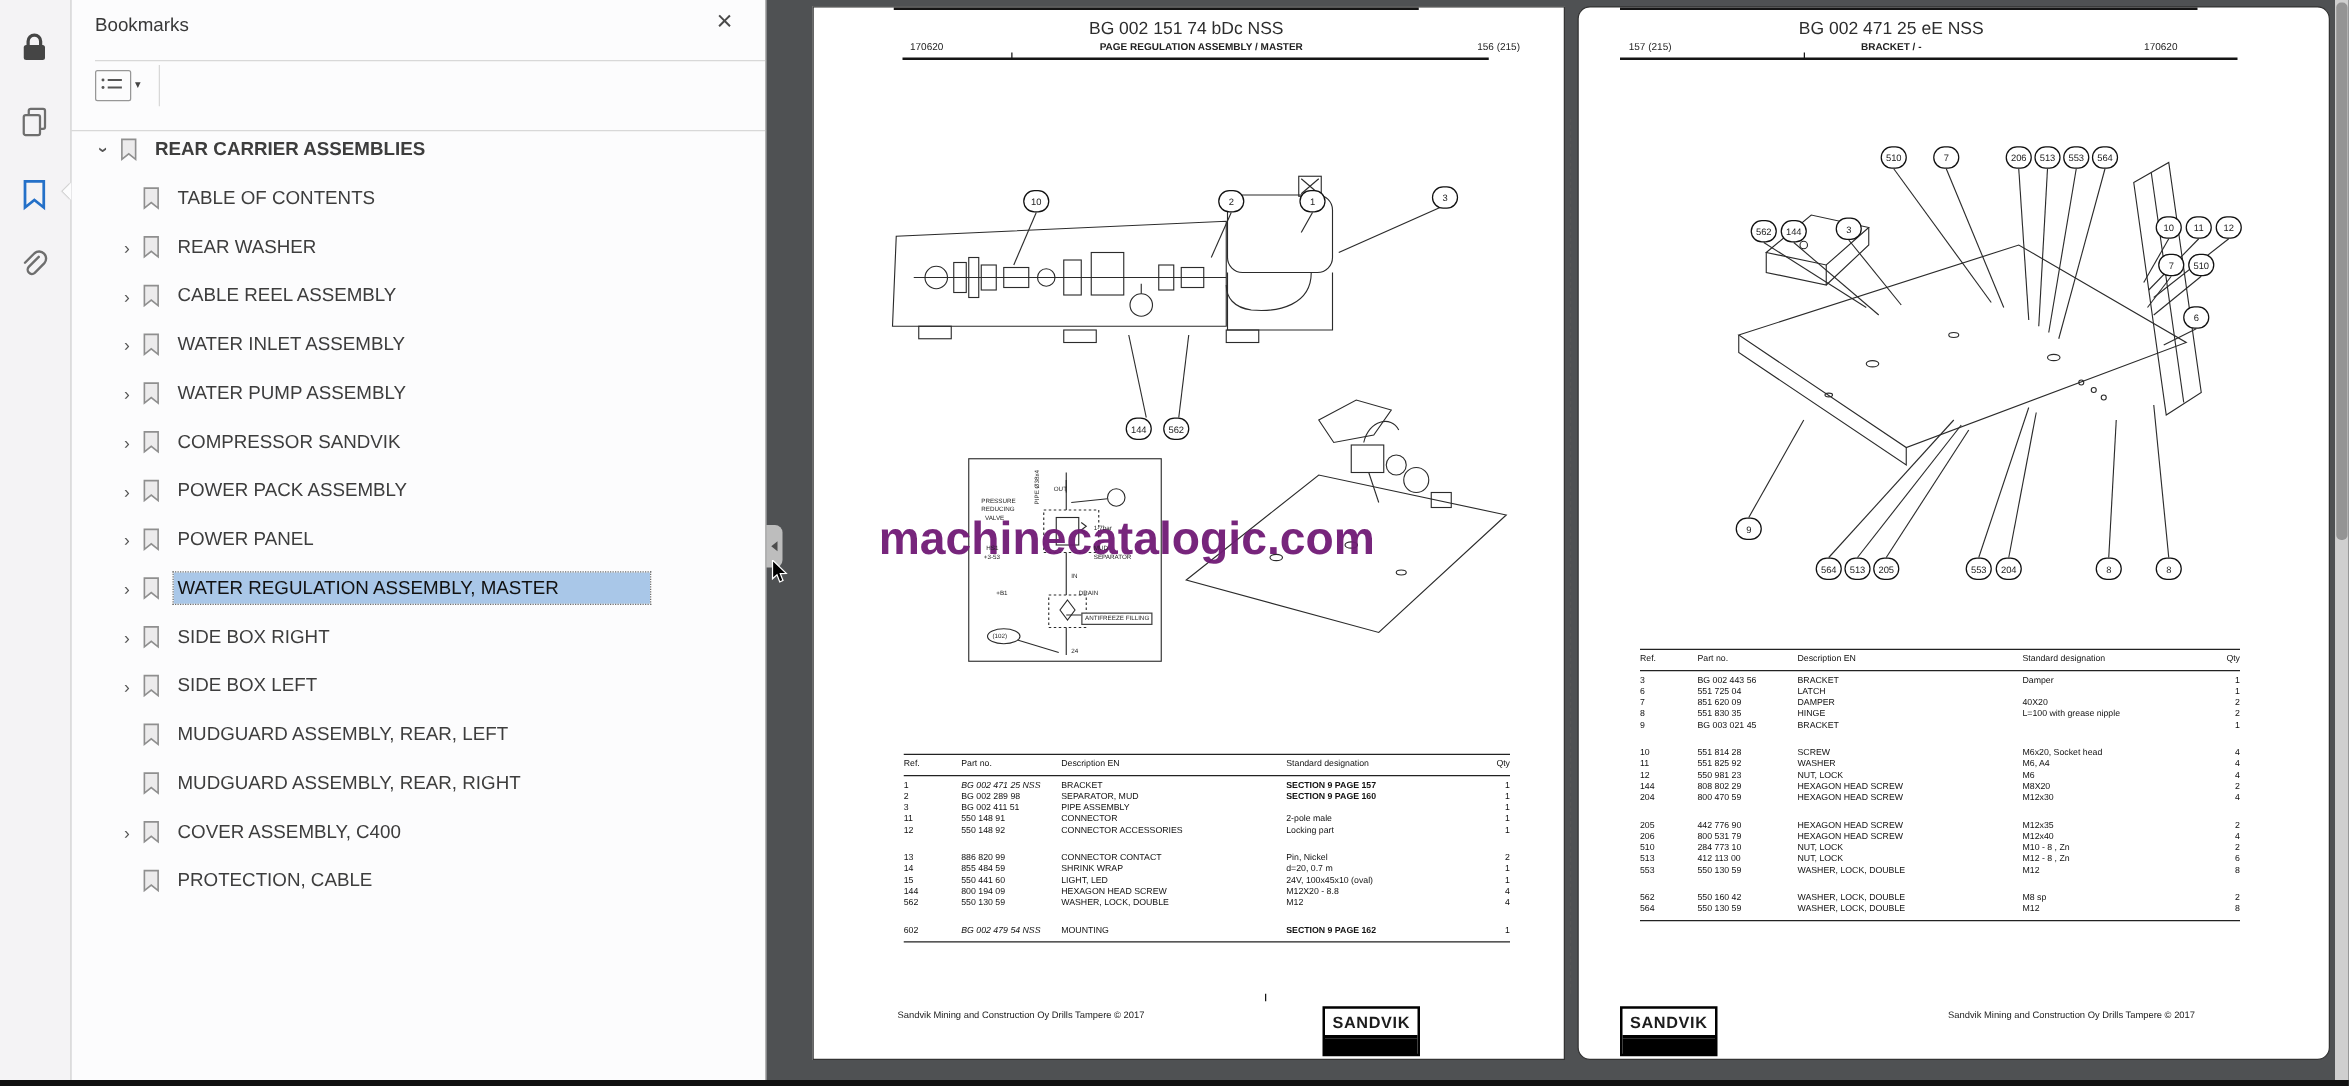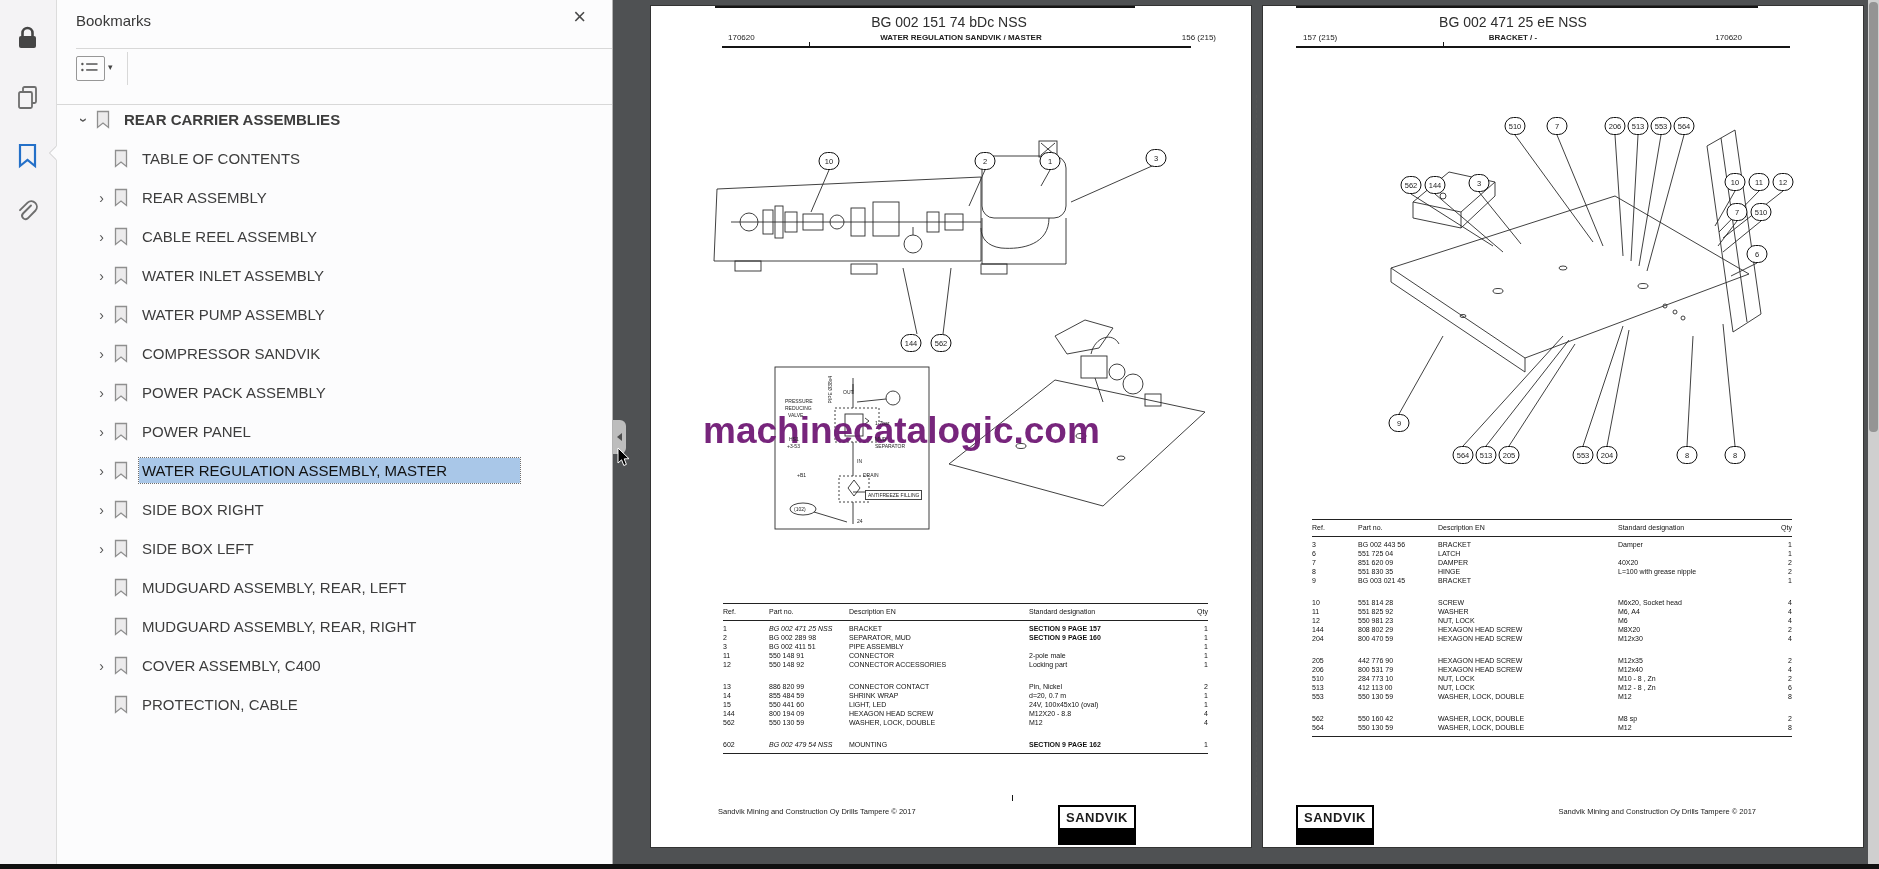--- a/index.html
+++ b/index.html
@@ -32,21 +32,21 @@
   .blabel{margin-left:13px;white-space:nowrap;}
   .bm-row.selected .blabel{margin-left:10px;width:381px;box-sizing:border-box;padding:4px 0 4px 3px;background:#A9C7E8;outline:1px dotted #6e6e6e;color:#111;}
 
   
   .collapse-tab{position:absolute;left:613px;top:420px;width:13px;height:34px;background:#bdbdbd;border-radius:0 6px 6px 0;display:flex;align-items:center;justify-content:center;cursor:pointer;}
   .tri-l{width:0;height:0;border-top:4px solid transparent;border-bottom:4px solid transparent;border-right:5px solid #4d4d4d;}
   .cursor{position:absolute;left:617px;top:448px;z-index:50;}
 
   
   .page{position:absolute;top:5px;width:602px;height:843px;background:#fff;border:1px solid #333;box-sizing:border-box;color:#1c1c1c;}
-  #pageL{left:650px;} #pageR{left:1262px;}
+  #pageL{left:650px;} #pageR{left:1262px;border-radius:10px;}
   .fold{position:absolute;left:1256px;top:95px;height:700px;width:0;border-left:1px dashed #555;z-index:5;}
   .art{position:absolute;left:0;top:0;width:600px;height:841px;z-index:1;}
 
   .doc-code{position:absolute;top:8px;text-align:center;font-size:14px;color:#2d2d2d;white-space:nowrap;}
   .meta{position:absolute;top:27px;font-size:8px;color:#222;white-space:nowrap;}
   .meta.bold{font-weight:700;}
   .hdr-rule,.ftr-rule{position:absolute;height:2px;background:#151515;}
   .tick{position:absolute;width:1px;height:6px;background:#151515;}
 
   .wm{position:absolute;left:52px;top:404px;font-size:37px;font-weight:700;color:#701a75;opacity:.95;letter-spacing:0;white-space:nowrap;z-index:3;}
@@ -144,21 +144,21 @@
         <span class="blabel">TABLE OF CONTENTS</span>
       </div>
 
       <div class="bm-row child">
         <span class="chev closed">›</span>
         <span class="bicon">
           <svg viewBox="0 0 16 19">
             <path d="M2.5 1.5 h11 v16 l-5.5 -4.4 l-5.5 4.4 Z" fill="#ecebec" stroke="#8f8f8f" stroke-width="1.3"></path>
           </svg>
         </span>
-        <span class="blabel">REAR ASSEMBLY</span>
+        <span class="blabel">REAR WASHER</span>
       </div>
 
       <div class="bm-row child">
         <span class="chev closed">›</span>
         <span class="bicon">
           <svg viewBox="0 0 16 19">
             <path d="M2.5 1.5 h11 v16 l-5.5 -4.4 l-5.5 4.4 Z" fill="#ecebec" stroke="#8f8f8f" stroke-width="1.3"></path>
           </svg>
         </span>
         <span class="blabel">CABLE REEL ASSEMBLY</span>
@@ -352,21 +352,21 @@
       <circle cx="466" cy="366" r="8"></circle>
       <circle cx="482" cy="378" r="10"></circle>
     <rect x="494" y="388" width="16" height="12"></rect>
       <path d="M440,348 C444,330 462,326 468,338"></path>
     <path d="M404,330 L434,314 L462,322 L448,342 L416,348 Z"></path>
       <line x1="444" y1="372" x2="452" y2="396"></line>
   </svg>
 
   <div class="doc-code" style="left:24px;right:28px;">BG 002 151 74 bDc NSS</div>
   <div class="meta" style="left:77px;">170620</div>
-  <div class="meta bold" style="left:120px;right:100px;text-align:center;">WATER REGULATION SANDVIK / MASTER</div>
+  <div class="meta bold" style="left:120px;right:100px;text-align:center;">PAGE REGULATION ASSEMBLY / MASTER</div>
   <div class="meta" style="right:35px;">156 (215)</div>
   <div class="hdr-rule" style="top:40px;left:71px;width:469px;"></div>
   <div class="tick" style="top:36px;left:158px;"></div>
 
   <div class="wm">machinecatalogic.com</div>
 
   <div>
 
   <div class="co" style="left: 178px; top: 155px;">10</div>
       <div class="co" style="left: 334px; top: 155px;">2</div>

